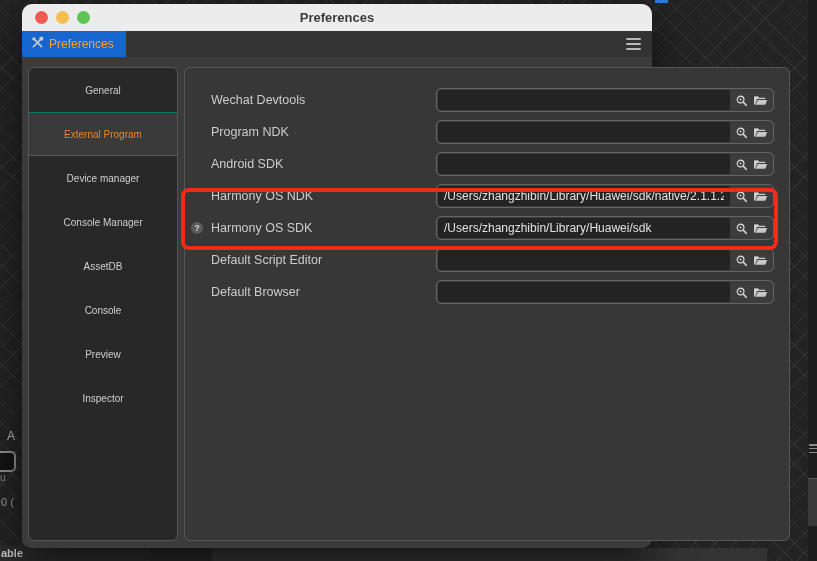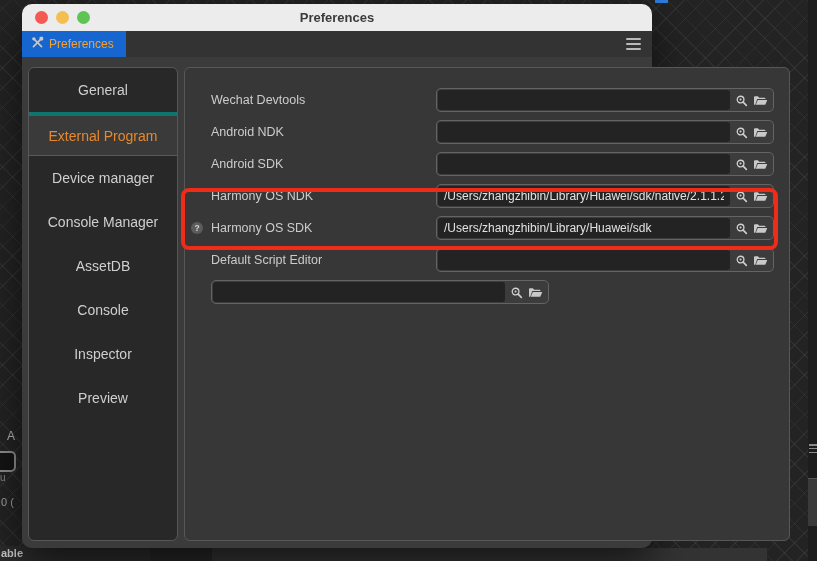--- a/index.html
+++ b/index.html
@@ -36,25 +36,25 @@
   .tab.active { background:#1766cf; color:#f0a239; }
   .menu-btn { position:absolute; right:11px; top:7px; width:15px; height:12px;
     display:flex; flex-direction:column; justify-content:space-between; cursor:pointer; }
   .menu-btn i { display:block; height:2px; background:#b9b9b9; border-radius:1px; }
   
   .winbody { position:relative; height:491px; background:#3b3b3b; border-radius:0 0 10px 10px; }
   .panel { position:absolute; top:10px; height:474px; border:1px solid #575757; border-radius:6px; }
   #sidebar { left:6px; width:150px; background:#282828; overflow:hidden; }
   .side-item {
     height:44px; display:flex; align-items:center; justify-content:center;
-    font-size:14px; color:#cfcfcf; cursor:pointer;
+    font-size:10px; color:#cfcfcf; cursor:pointer;
   }
   .side-item.selected {
     background:#3a3a3a; color:#e6882b;
-    border-top:4px solid #0f766e; border-bottom:1px solid #5a5a5a;
+    border-top:1px solid #0f766e; border-bottom:1px solid #5a5a5a;
   }
   #mainpanel { left:162px; width:606px; background:#373737; padding-top:20px; overflow:hidden; }
   .row { position:relative; display:flex; align-items:center; height:24px; margin-bottom:8px; padding-left:26px; }
   .row-label { flex:0 0 225px; font-size:12.5px; color:#cccccc; }
   .help-badge {
     position:absolute; left:6px; top:50%; transform:translateY(-50%);
     width:12px; height:12px; border-radius:50%; background:#5c5c5c;
     color:#d8d8d8; font-size:8.5px; font-weight:bold; text-align:center; line-height:12px;
   }
   .field {
@@ -144,22 +144,22 @@
   </div>
 
   <div class="winbody">
     <div class="panel" id="sidebar">
         <div class="side-item">General</div>
         <div class="side-item selected">External Program</div>
         <div class="side-item">Device manager</div>
         <div class="side-item">Console Manager</div>
         <div class="side-item">AssetDB</div>
         <div class="side-item">Console</div>
+        <div class="side-item">Preview</div>
         <div class="side-item">Inspector</div>
-        <div class="side-item">Preview</div>
       </div>
     <div class="panel" id="mainpanel">
         <div class="row">
           <span class="row-label">Wechat Devtools</span>
           <div class="field">
             <input type="text" readonly="" style="">
             <span class="icons">
               <span class="icon-btn">
                 <svg width="13" height="13" viewBox="0 0 14 14">
                   <circle cx="6" cy="6" r="3.6" fill="none" stroke="#cfcfcf" stroke-width="1.4"></circle>
@@ -170,21 +170,21 @@
               <span class="icon-btn">
                 <svg width="15" height="13" viewBox="0 0 16 14">
                   <path d="M1 11.5 L1 3.4 Q1 2.5 1.9 2.5 L5.2 2.5 L6.6 4 L12.4 4 Q13.3 4 13.3 4.9 L13.3 5.5 L4.5 5.5 L2.3 11.5 Z" fill="#c9c9c9"></path>
                   <path d="M2.9 11.5 L5.1 6.4 L15.3 6.4 L13.1 11.5 Z" fill="#c9c9c9"></path>
                 </svg>
               </span>
             </span>
           </div>
         </div>
         <div class="row">
-          <span class="row-label">Android NDK</span>
+          <span class="row-label">Program NDK</span>
           <div class="field">
             <input type="text" readonly="" style="">
             <span class="icons">
               <span class="icon-btn">
                 <svg width="13" height="13" viewBox="0 0 14 14">
                   <circle cx="6" cy="6" r="3.6" fill="none" stroke="#cfcfcf" stroke-width="1.4"></circle>
                   <circle cx="6" cy="6" r="1.1" fill="#cfcfcf"></circle>
                   <line x1="8.8" y1="8.8" x2="12.2" y2="12.2" stroke="#cfcfcf" stroke-width="1.7" stroke-linecap="round"></line>
                 </svg>
               </span>
@@ -276,20 +276,21 @@
               <span class="icon-btn">
                 <svg width="15" height="13" viewBox="0 0 16 14">
                   <path d="M1 11.5 L1 3.4 Q1 2.5 1.9 2.5 L5.2 2.5 L6.6 4 L12.4 4 Q13.3 4 13.3 4.9 L13.3 5.5 L4.5 5.5 L2.3 11.5 Z" fill="#c9c9c9"></path>
                   <path d="M2.9 11.5 L5.1 6.4 L15.3 6.4 L13.1 11.5 Z" fill="#c9c9c9"></path>
                 </svg>
               </span>
             </span>
           </div>
         </div>
         <div class="row">
+          <span class="row-label">Default Browser</span>
           <div class="field">
             <input type="text" readonly="" style="">
             <span class="icons">
               <span class="icon-btn">
                 <svg width="13" height="13" viewBox="0 0 14 14">
                   <circle cx="6" cy="6" r="3.6" fill="none" stroke="#cfcfcf" stroke-width="1.4"></circle>
                   <circle cx="6" cy="6" r="1.1" fill="#cfcfcf"></circle>
                   <line x1="8.8" y1="8.8" x2="12.2" y2="12.2" stroke="#cfcfcf" stroke-width="1.7" stroke-linecap="round"></line>
                 </svg>
               </span>

